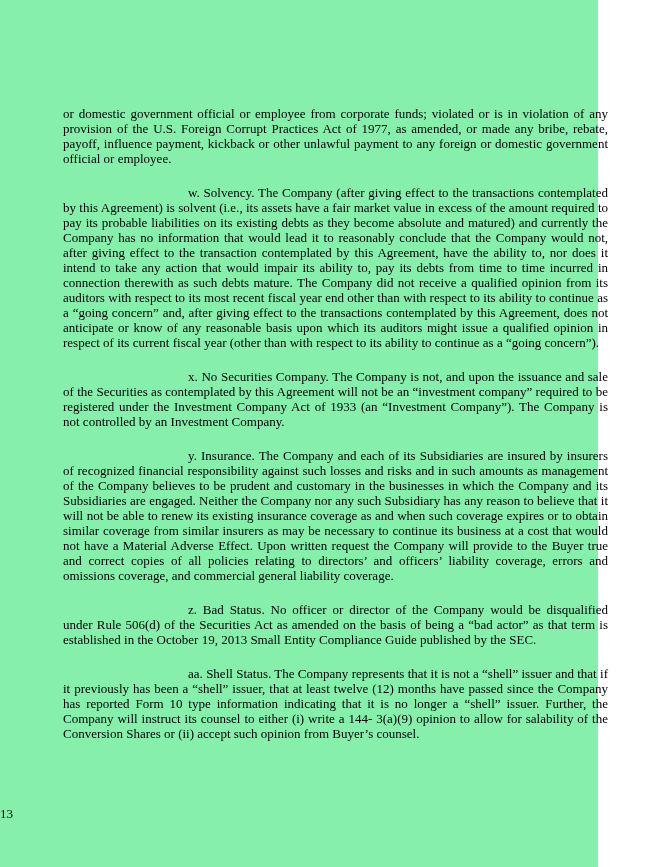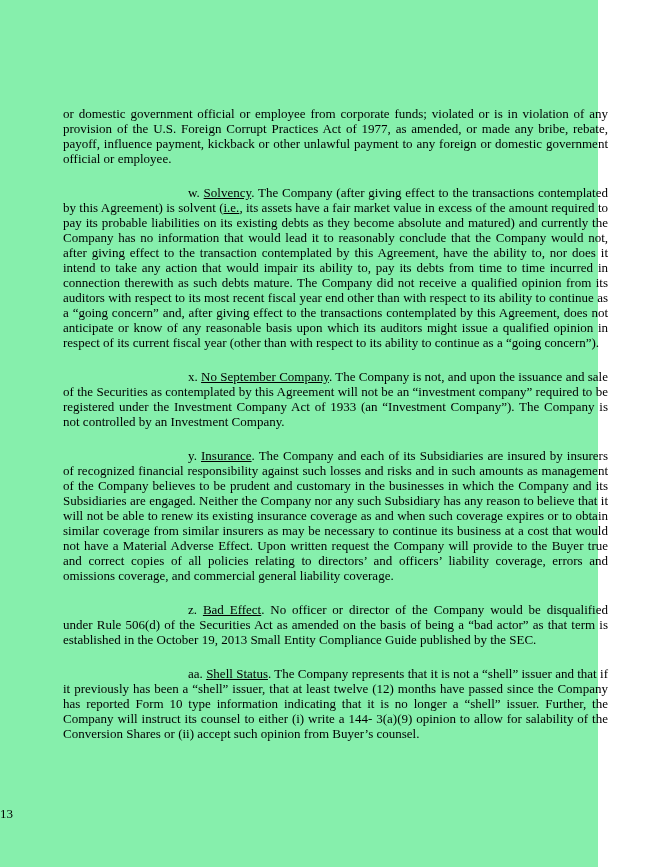--- a/index.html
+++ b/index.html
@@ -33,40 +33,39 @@
     margin: 0 0 19px 0;
     font-size: 13px;
     line-height: 15px;
     text-align: justify;
     color: #000000;
   }
   .para.indent {
     text-indent: 125px;
   }
   .para .u {
-    text-decoration: underline;
     margin-top: 24px;
   }
   .page-footer {
     position: absolute;
     left: 0;
     top: 806px;
     width: 670px;
     text-align: left;
     font-size: 13px;
     line-height: 15px;
     color: #000000;
   }
 </style>
 </head>
 <body>
 
 <div class="doc-page">
   <div class="text-block">
     <p class="para"><span>or domestic government official or employee from corporate funds; violated or is in violation of any provision of the U.S. Foreign Corrupt Practices Act of 1977, as amended, or made any bribe, rebate, payoff, influence payment, kickback or other unlawful payment to any foreign or domestic government official or employee.</span></p>
     <p class="para indent"><span>w. </span><span class="u">Solvency</span><span>.  The Company (after giving effect to the transactions contemplated by this Agreement) is solvent (</span><span class="u">i.e.</span><span>, its assets have a fair market value in excess of the amount required to pay its probable liabilities on its existing debts as they become absolute and matured) and currently the Company has no information that would lead it to reasonably conclude that the Company would not, after giving effect to the transaction contemplated by this Agreement, have the ability to, nor does it intend to take any action that would impair its ability to, pay its debts from time to time incurred in connection therewith as such debts mature.  The Company did not receive a qualified opinion from its auditors with respect to its most recent fiscal year end other than with respect to its ability to continue as a “going concern” and, after giving effect to the transactions contemplated by this Agreement, does not anticipate or know of any reasonable basis upon which its auditors might issue a qualified opinion in respect of its current fiscal year (other than with respect to its ability to continue as a “going concern”).</span></p>
-    <p class="para indent"><span>x.  </span><span class="u">No September Company</span><span>.  The Company is not, and upon the issuance and sale of the Securities as contemplated by this Agreement will not be an “investment company” required to be registered under the Investment Company Act of 1933 (an “Investment Company”). The Company is not controlled by an Investment Company.</span></p>
+    <p class="para indent"><span>x.  </span><span class="u">No Securities Company</span><span>.  The Company is not, and upon the issuance and sale of the Securities as contemplated by this Agreement will not be an “investment company” required to be registered under the Investment Company Act of 1933 (an “Investment Company”). The Company is not controlled by an Investment Company.</span></p>
     <p class="para indent"><span>y.  </span><span class="u">Insurance</span><span>.  The Company and each of its Subsidiaries are insured by insurers of recognized financial responsibility against such losses and risks and in such amounts as management of the Company believes to be prudent and customary in the businesses in which the Company and its Subsidiaries are engaged. Neither the Company nor any such Subsidiary has any reason to believe that it will not be able to renew its existing insurance coverage as and when such coverage expires or to obtain similar coverage from similar insurers as may be necessary to continue its business at a cost that would not have a Material Adverse Effect. Upon written request the Company will provide to the Buyer true and correct copies of all policies relating to directors’ and officers’ liability coverage, errors and omissions coverage, and commercial general liability coverage.</span></p>
-    <p class="para indent"><span>z.  </span><span class="u">Bad Effect</span><span>.  No officer or director of the Company would be disqualified under Rule 506(d) of the Securities Act as amended on the basis of being a “bad actor” as that term is established in the October 19, 2013 Small Entity Compliance Guide published by the SEC.</span></p>
+    <p class="para indent"><span>z.  </span><span class="u">Bad Status</span><span>.  No officer or director of the Company would be disqualified under Rule 506(d) of the Securities Act as amended on the basis of being a “bad actor” as that term is established in the October 19, 2013 Small Entity Compliance Guide published by the SEC.</span></p>
     <p class="para indent"><span>aa. </span><span class="u">Shell Status</span><span>.  The Company represents that it is not a “shell” issuer and that if it previously has been a “shell” issuer, that at least twelve (12) months have passed since the Company has reported Form 10 type information indicating that it is no longer a “shell” issuer. Further, the Company will instruct its counsel to either (i) write a 144- 3(a)(9) opinion to allow for salability of the Conversion Shares or (ii) accept such opinion from Buyer’s counsel.</span></p>
   </div>
   <div class="page-footer">13</div>
 </div>
 
 </body></html>

